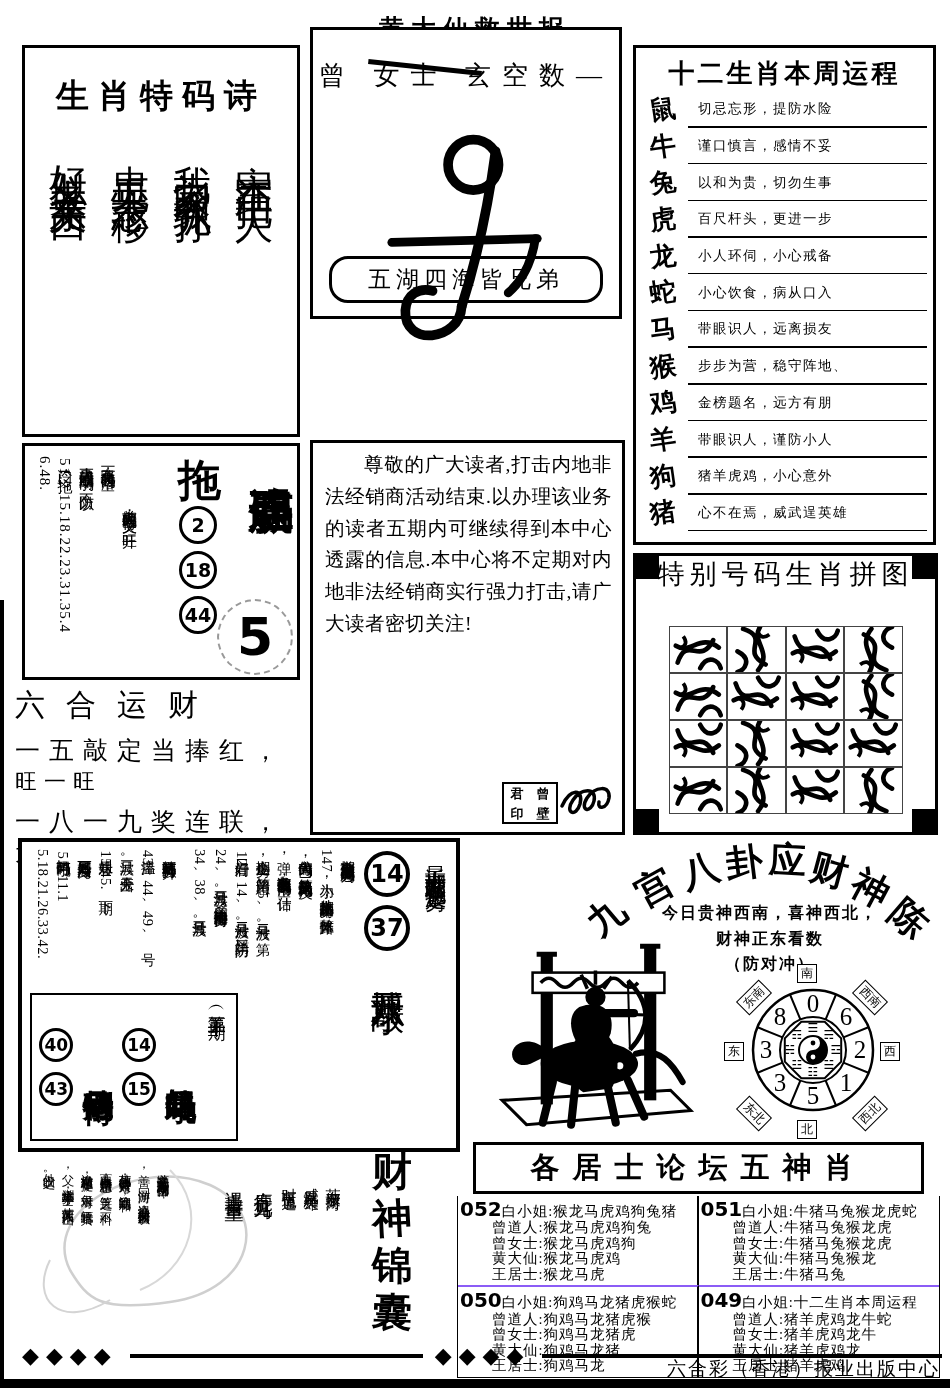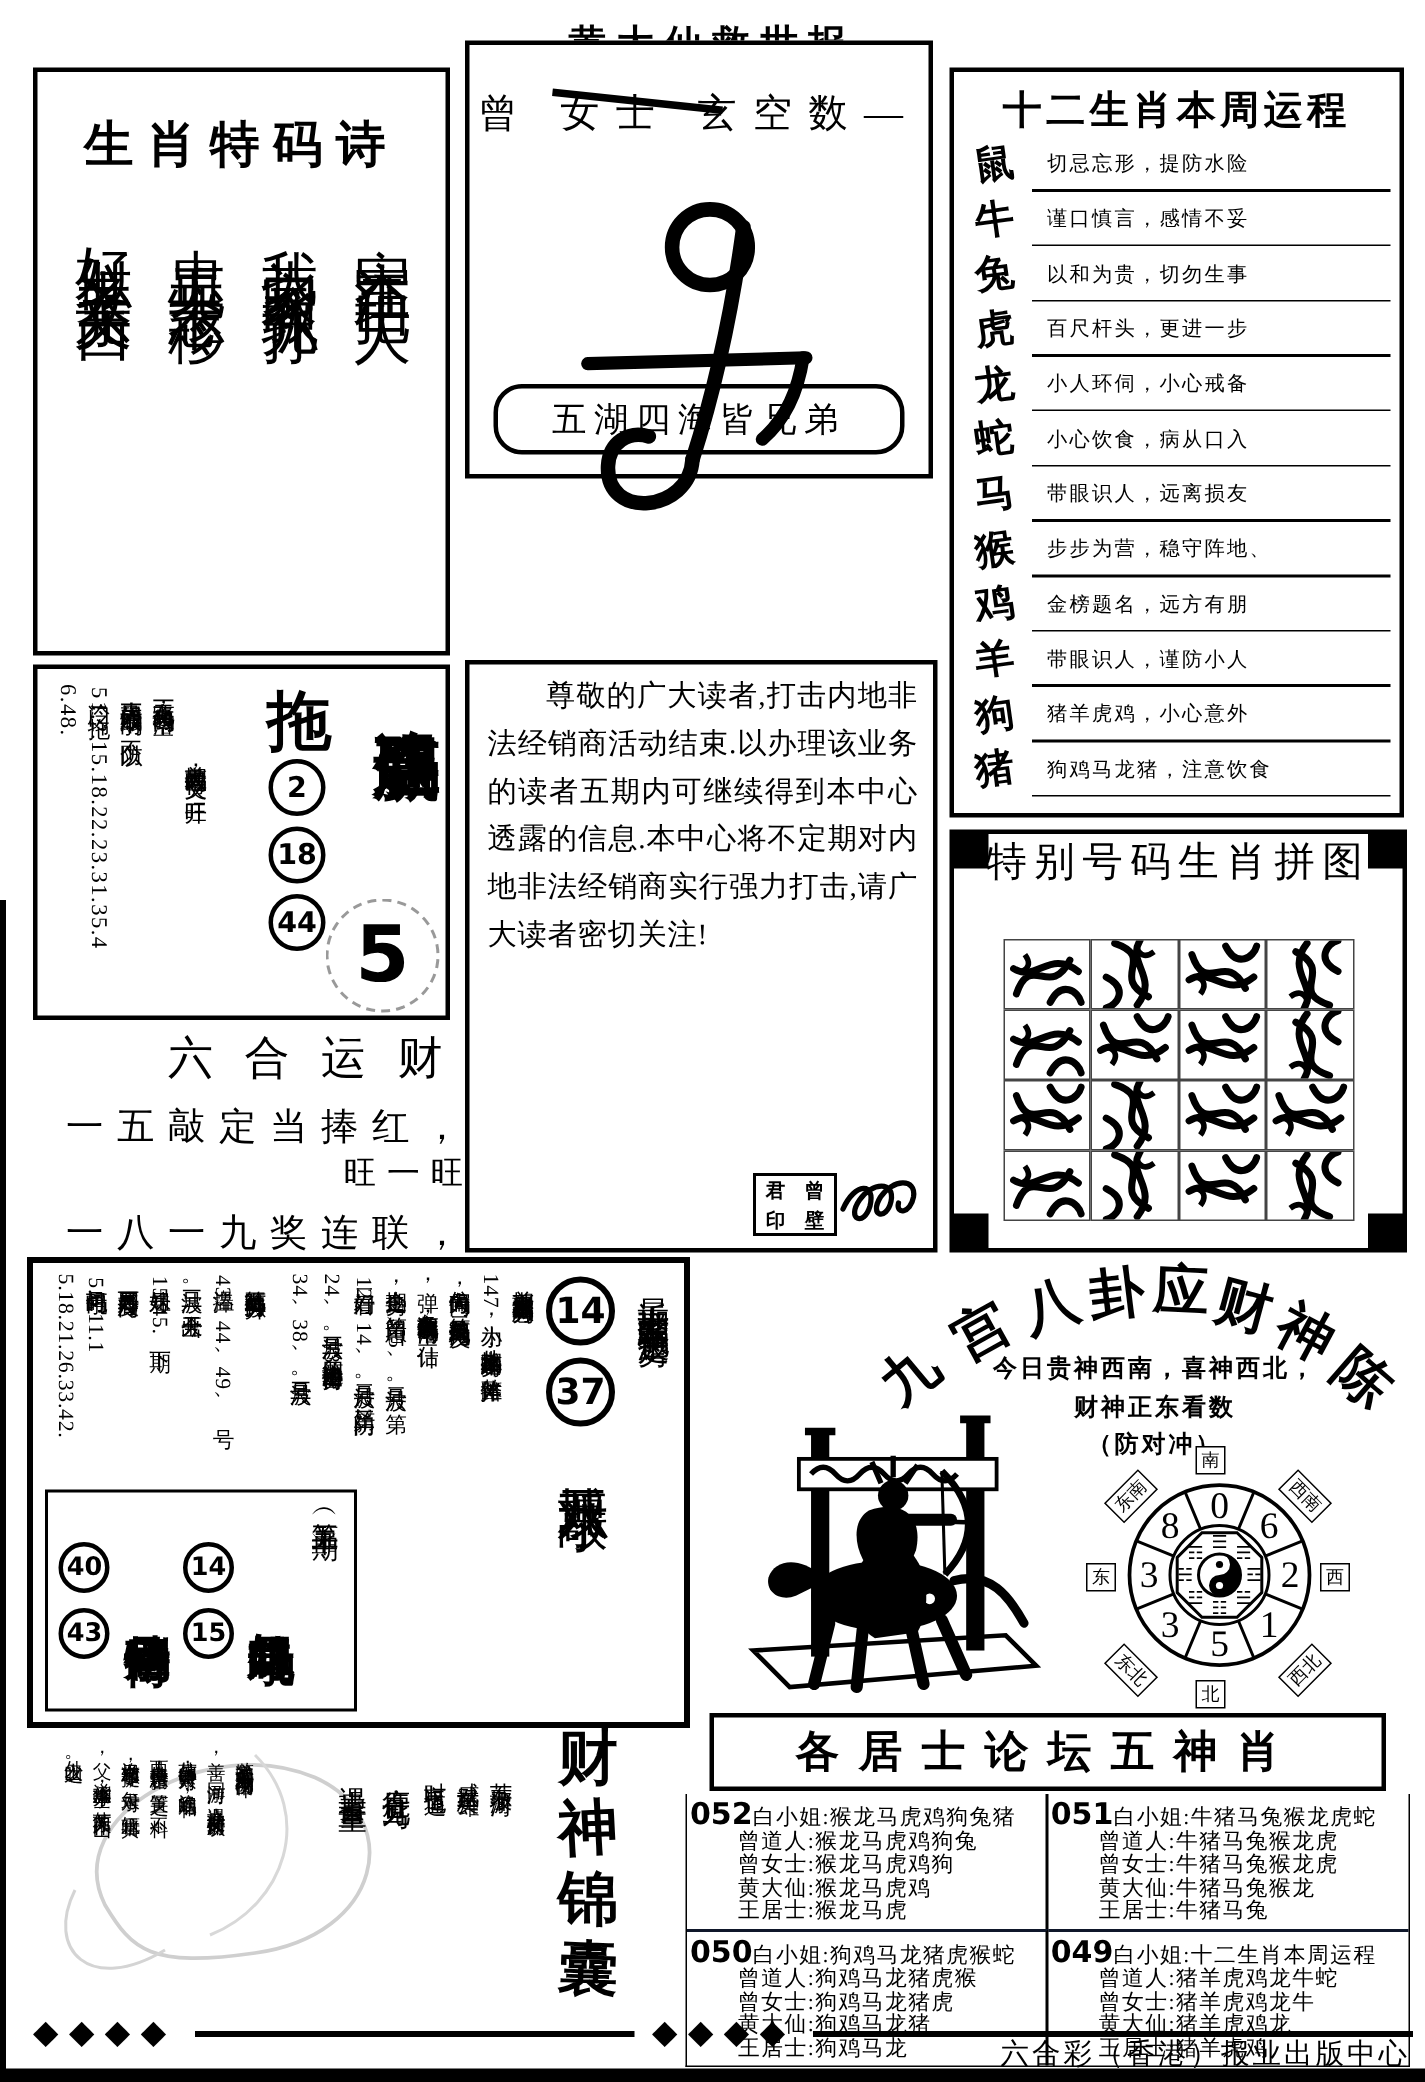--- a/index.html
+++ b/index.html
@@ -55,21 +55,21 @@
   
   .strike-box{left:310px;top:440px;width:315px;height:395px}
   .strike-title{text-align:center;margin-top:8px;font-size:45px;font-weight:bold;letter-spacing:15px;white-space:nowrap}
   .strike-body{padding:6px 10px 0 12px;font-size:19.5px;line-height:1.63;text-indent:2em;
     text-align:justify;letter-spacing:.5px}
   .seal{position:absolute;right:64px;bottom:8px;width:56px;height:42px;border:2px solid #000;
     display:grid;grid-template-columns:1fr 1fr;font-size:13px;font-weight:bold;text-align:center;line-height:20px}
   .sig{position:absolute;right:-66px;bottom:-4px}
 
   
-  .liuhe{left:38px;top:683px;width:278px;height:150px;text-align:right}
+  .liuhe{left:15px;top:683px;width:278px;height:150px;text-align:left}
   .liuhe-title{font-size:30px;letter-spacing:21px;margin-top:2px;white-space:nowrap}
   .liuhe-l1{font-size:25px;letter-spacing:9px;margin-top:8px;white-space:nowrap}
   .liuhe-l2{font-size:22px;letter-spacing:7px}
   .liuhe-note{font-size:14px;margin-top:6px;letter-spacing:1px}
 
   
   .puzzle-box{left:633px;top:553px;width:305px;height:282px}
   .pcorner{position:absolute;width:24px;height:24px;background:#000}
   .puzzle-title{text-align:center;font-size:27px;letter-spacing:5px;white-space:nowrap}
   .pz-grid{position:absolute;left:50%;top:70px;transform:translateX(-50%);width:234px;
@@ -115,21 +115,21 @@
   .compass{position:absolute;left:252px;top:112px;width:182px;height:196px}
   .dir{position:absolute;border:1.5px solid #000;font-size:12px;padding:0 3px;background:#fff;white-space:nowrap}
 
   
   .forum{left:457px;top:1142px;width:483px;height:206px;position:absolute}
   .forum-title{margin:0 16px;border:3px solid #000;text-align:center;font-size:29px;
     font-weight:bold;letter-spacing:13px;padding:3px 0;white-space:nowrap}
   .forum-grid{display:grid;grid-template-columns:1fr 1fr;border:1.5px solid #000;border-top:none;margin-top:2px}
   .forum-entry{padding:3px 4px 3px 2px;font-size:14.5px;line-height:1.07;letter-spacing:1px;white-space:nowrap}
   .forum-entry:nth-child(odd){border-right:2px solid #000}
-  .forum-entry:nth-child(n+3){border-top:2px solid #0f172a}
+  .forum-entry:nth-child(n+3){border-top:2px solid #8b5cf6}
   .forum-entry .no{font-family:"DejaVu Sans",sans-serif;font-weight:bold;font-size:20px;letter-spacing:0}
   .forum-entry .r{padding-left:32px}
 
   
   .treasure{left:20px;top:1150px;width:432px;height:198px;position:absolute}
   .tr-title{position:absolute;left:352px;top:2px;display:flex;flex-direction:column;gap:7px}
   .tr-title span{font-size:40px;font-weight:bold;line-height:1}
   .tr-title span:nth-child(2){transform:rotate(-3deg)}
   .tr-title span:nth-child(4){transform:rotate(2deg)}
   .t-poem{position:absolute;left:198px;top:26px;height:140px;writing-mode:vertical-rl}
@@ -220,21 +220,21 @@
   <div class="f-row">
       <span class="f-icon">羊</span>
       <span class="f-text">带眼识人，谨防小人</span>
     </div>
   <div class="f-row">
       <span class="f-icon">狗</span>
       <span class="f-text">猪羊虎鸡，小心意外</span>
     </div>
   <div class="f-row">
       <span class="f-icon">猪</span>
-      <span class="f-text">狗鸡马龙猪，注意饮食</span>
+      <span class="f-text">心不在焉，威武逞英雄</span>
     </div>
 </div>
 
 <div class="bx tuo-box">
   <div class="tuo-title">连赢码胆</div>
   <div class="tuo-drag">拖</div>
   <div class="tuo-circles">
     <span class="circ">2</span>
     <span class="circ">18</span>
     <span class="circ">44</span>

